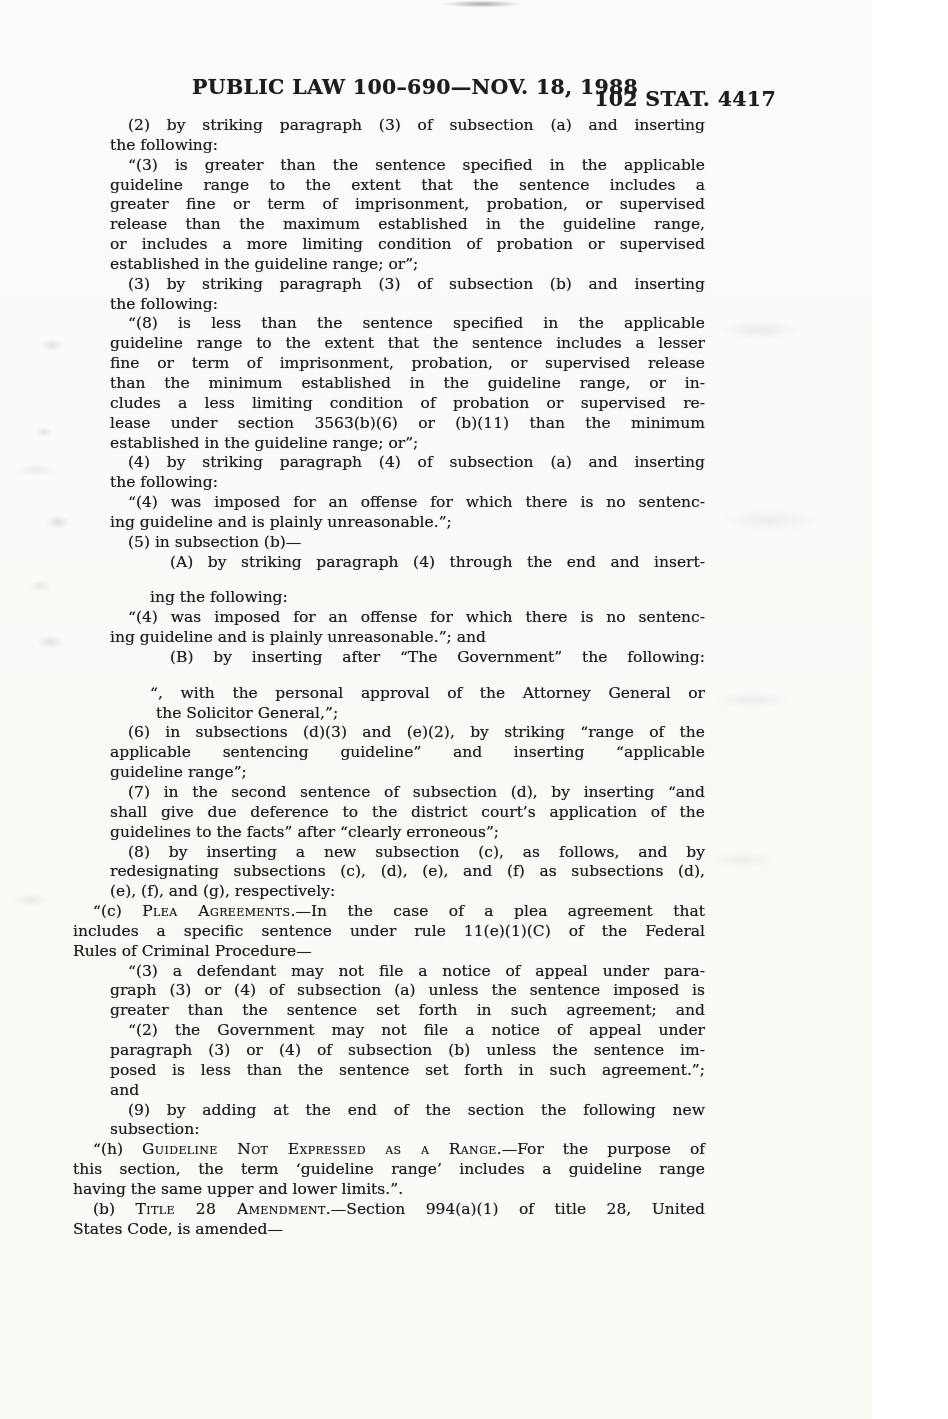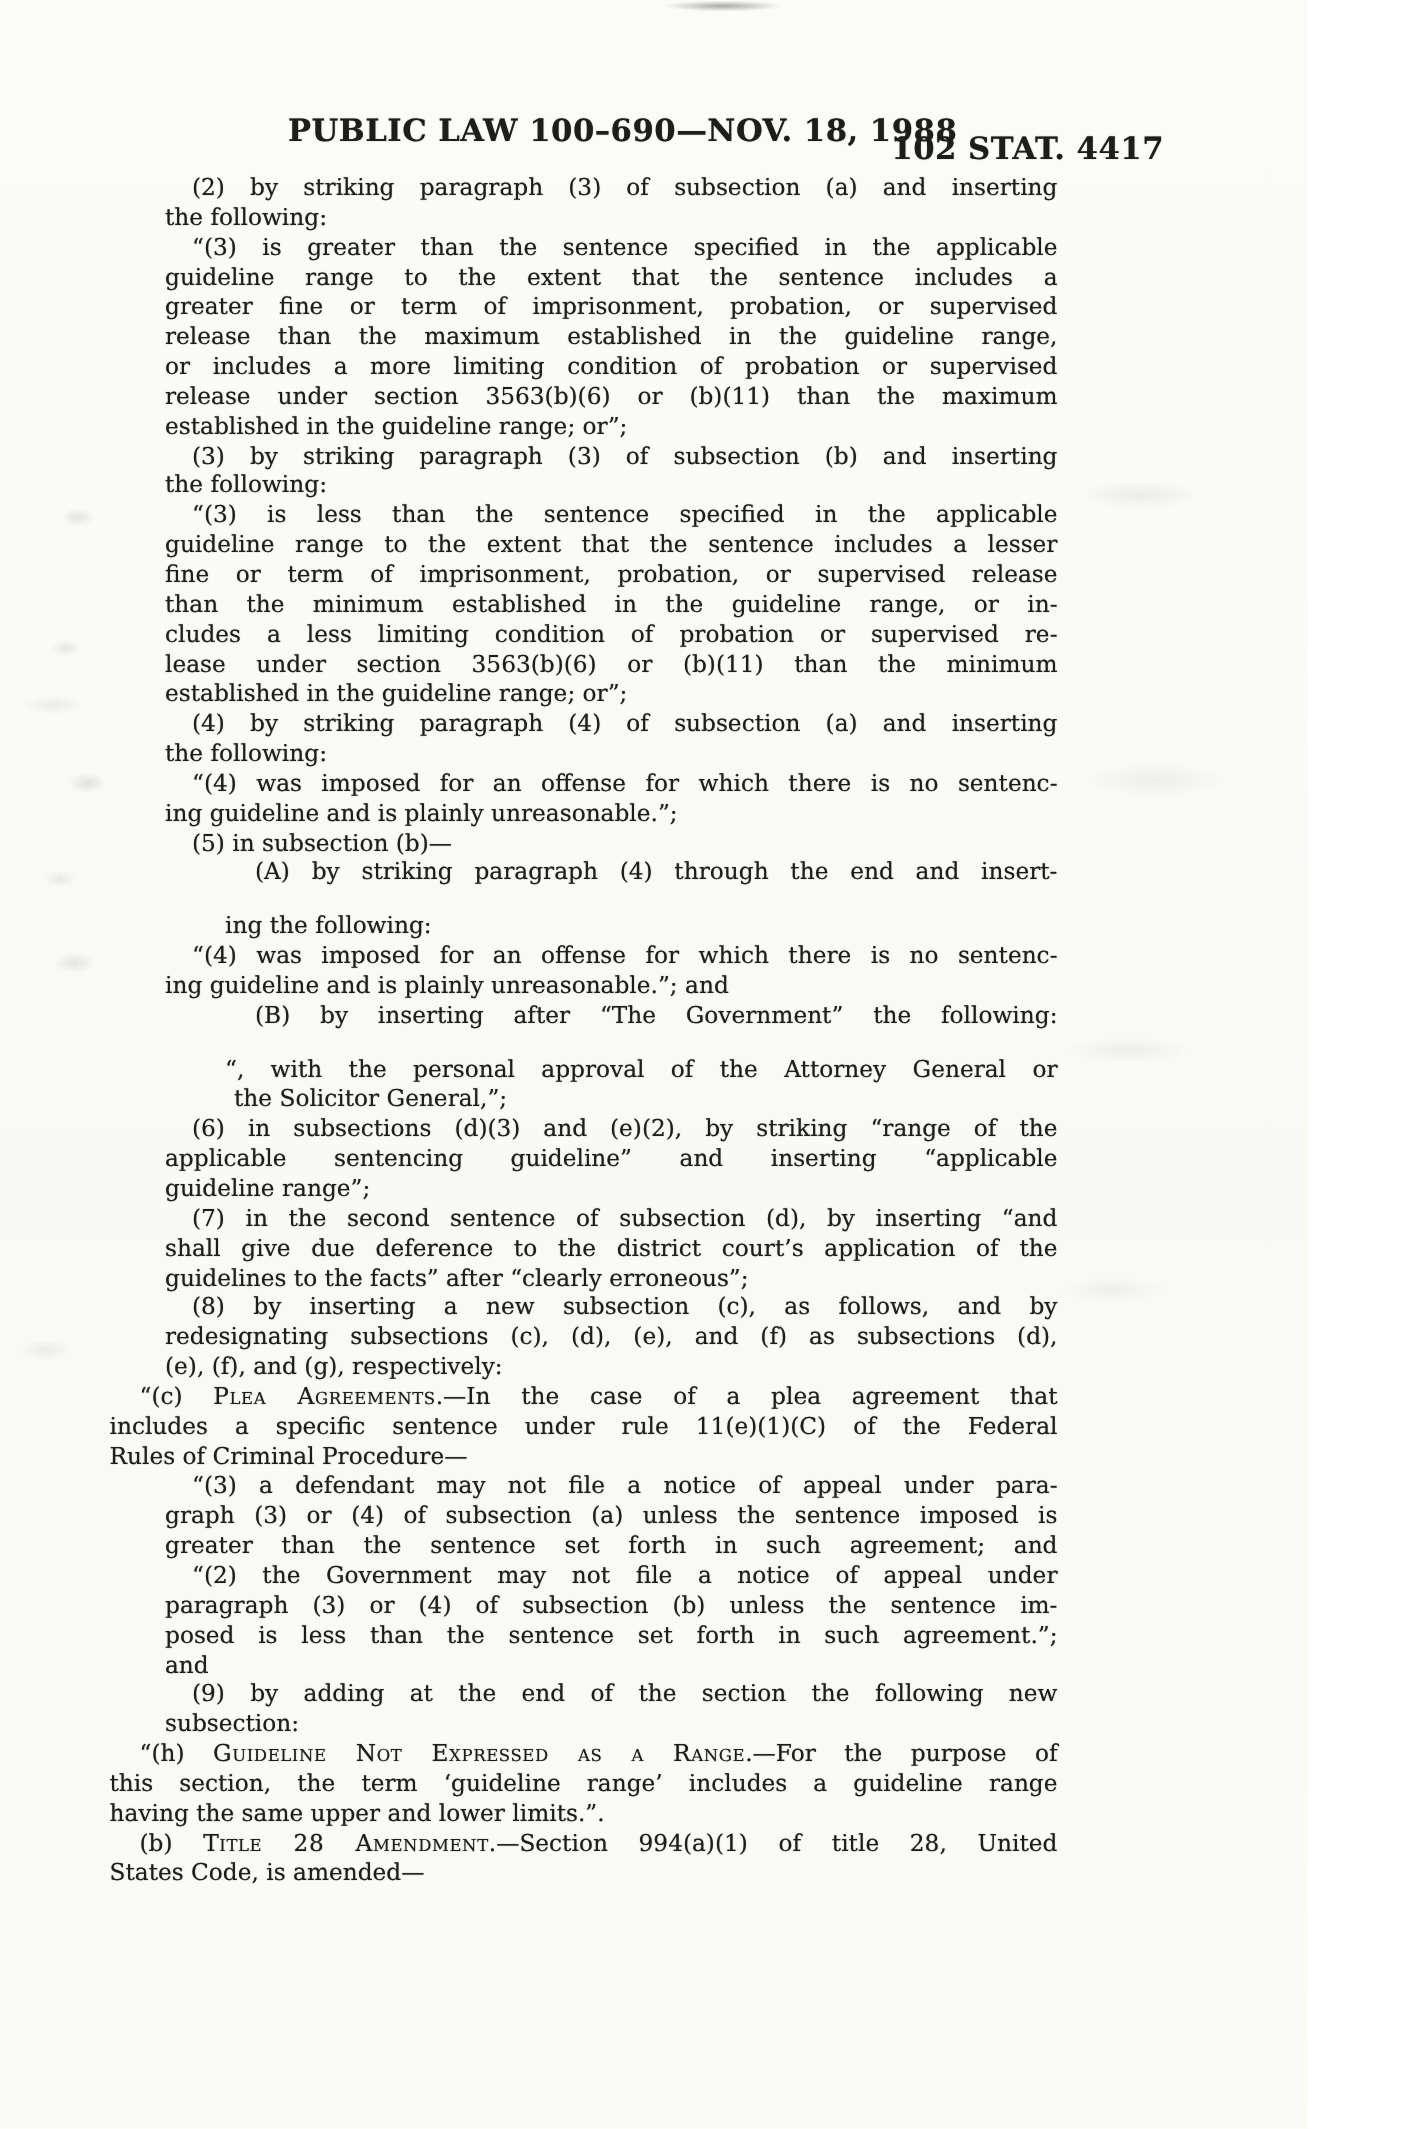--- a/index.html
+++ b/index.html
@@ -48,25 +48,24 @@
   <div class="header-law">PUBLIC LAW 100–690—NOV. 18, 1988</div>
   <div class="header-stat">102 STAT. 4417</div>
   <div class="bodytext">
       <div class="line l1f j"><span>(2) by striking paragraph (3) of subsection (a) and inserting</span></div>
       <div class="line l1"><span>the following:</span></div>
       <div class="line l1f j"><span>“(3) is greater than the sentence specified in the applicable</span></div>
       <div class="line l1 j"><span>guideline range to the extent that the sentence includes a</span></div>
       <div class="line l1 j"><span>greater fine or term of imprisonment, probation, or supervised</span></div>
       <div class="line l1 j"><span>release than the maximum established in the guideline range,</span></div>
       <div class="line l1 j"><span>or includes a more limiting condition of probation or supervised</span></div>
-      <div class="line l1 j"><span>release under section 3563(b)(6) or (b)(11) than the maximum</span></div>
       <div class="line l1"><span>established in the guideline range; or”;</span></div>
       <div class="line l1f j"><span>(3) by striking paragraph (3) of subsection (b) and inserting</span></div>
       <div class="line l1"><span>the following:</span></div>
-      <div class="line l1f j"><span>“(3) is less than the sentence specified in the applicable</span></div>
+      <div class="line l1f j"><span>“(8) is less than the sentence specified in the applicable</span></div>
       <div class="line l1 j"><span>guideline range to the extent that the sentence includes a lesser</span></div>
       <div class="line l1 j"><span>fine or term of imprisonment, probation, or supervised release</span></div>
       <div class="line l1 j"><span>than the minimum established in the guideline range, or in-</span></div>
       <div class="line l1 j"><span>cludes a less limiting condition of probation or supervised re-</span></div>
       <div class="line l1 j"><span>lease under section 3563(b)(6) or (b)(11) than the minimum</span></div>
       <div class="line l1"><span>established in the guideline range; or”;</span></div>
       <div class="line l1f j"><span>(4) by striking paragraph (4) of subsection (a) and inserting</span></div>
       <div class="line l1"><span>the following:</span></div>
       <div class="line l1f j"><span>“(4) was imposed for an offense for which there is no sentenc-</span></div>
       <div class="line l1"><span>ing guideline and is plainly unreasonable.”;</span></div>

